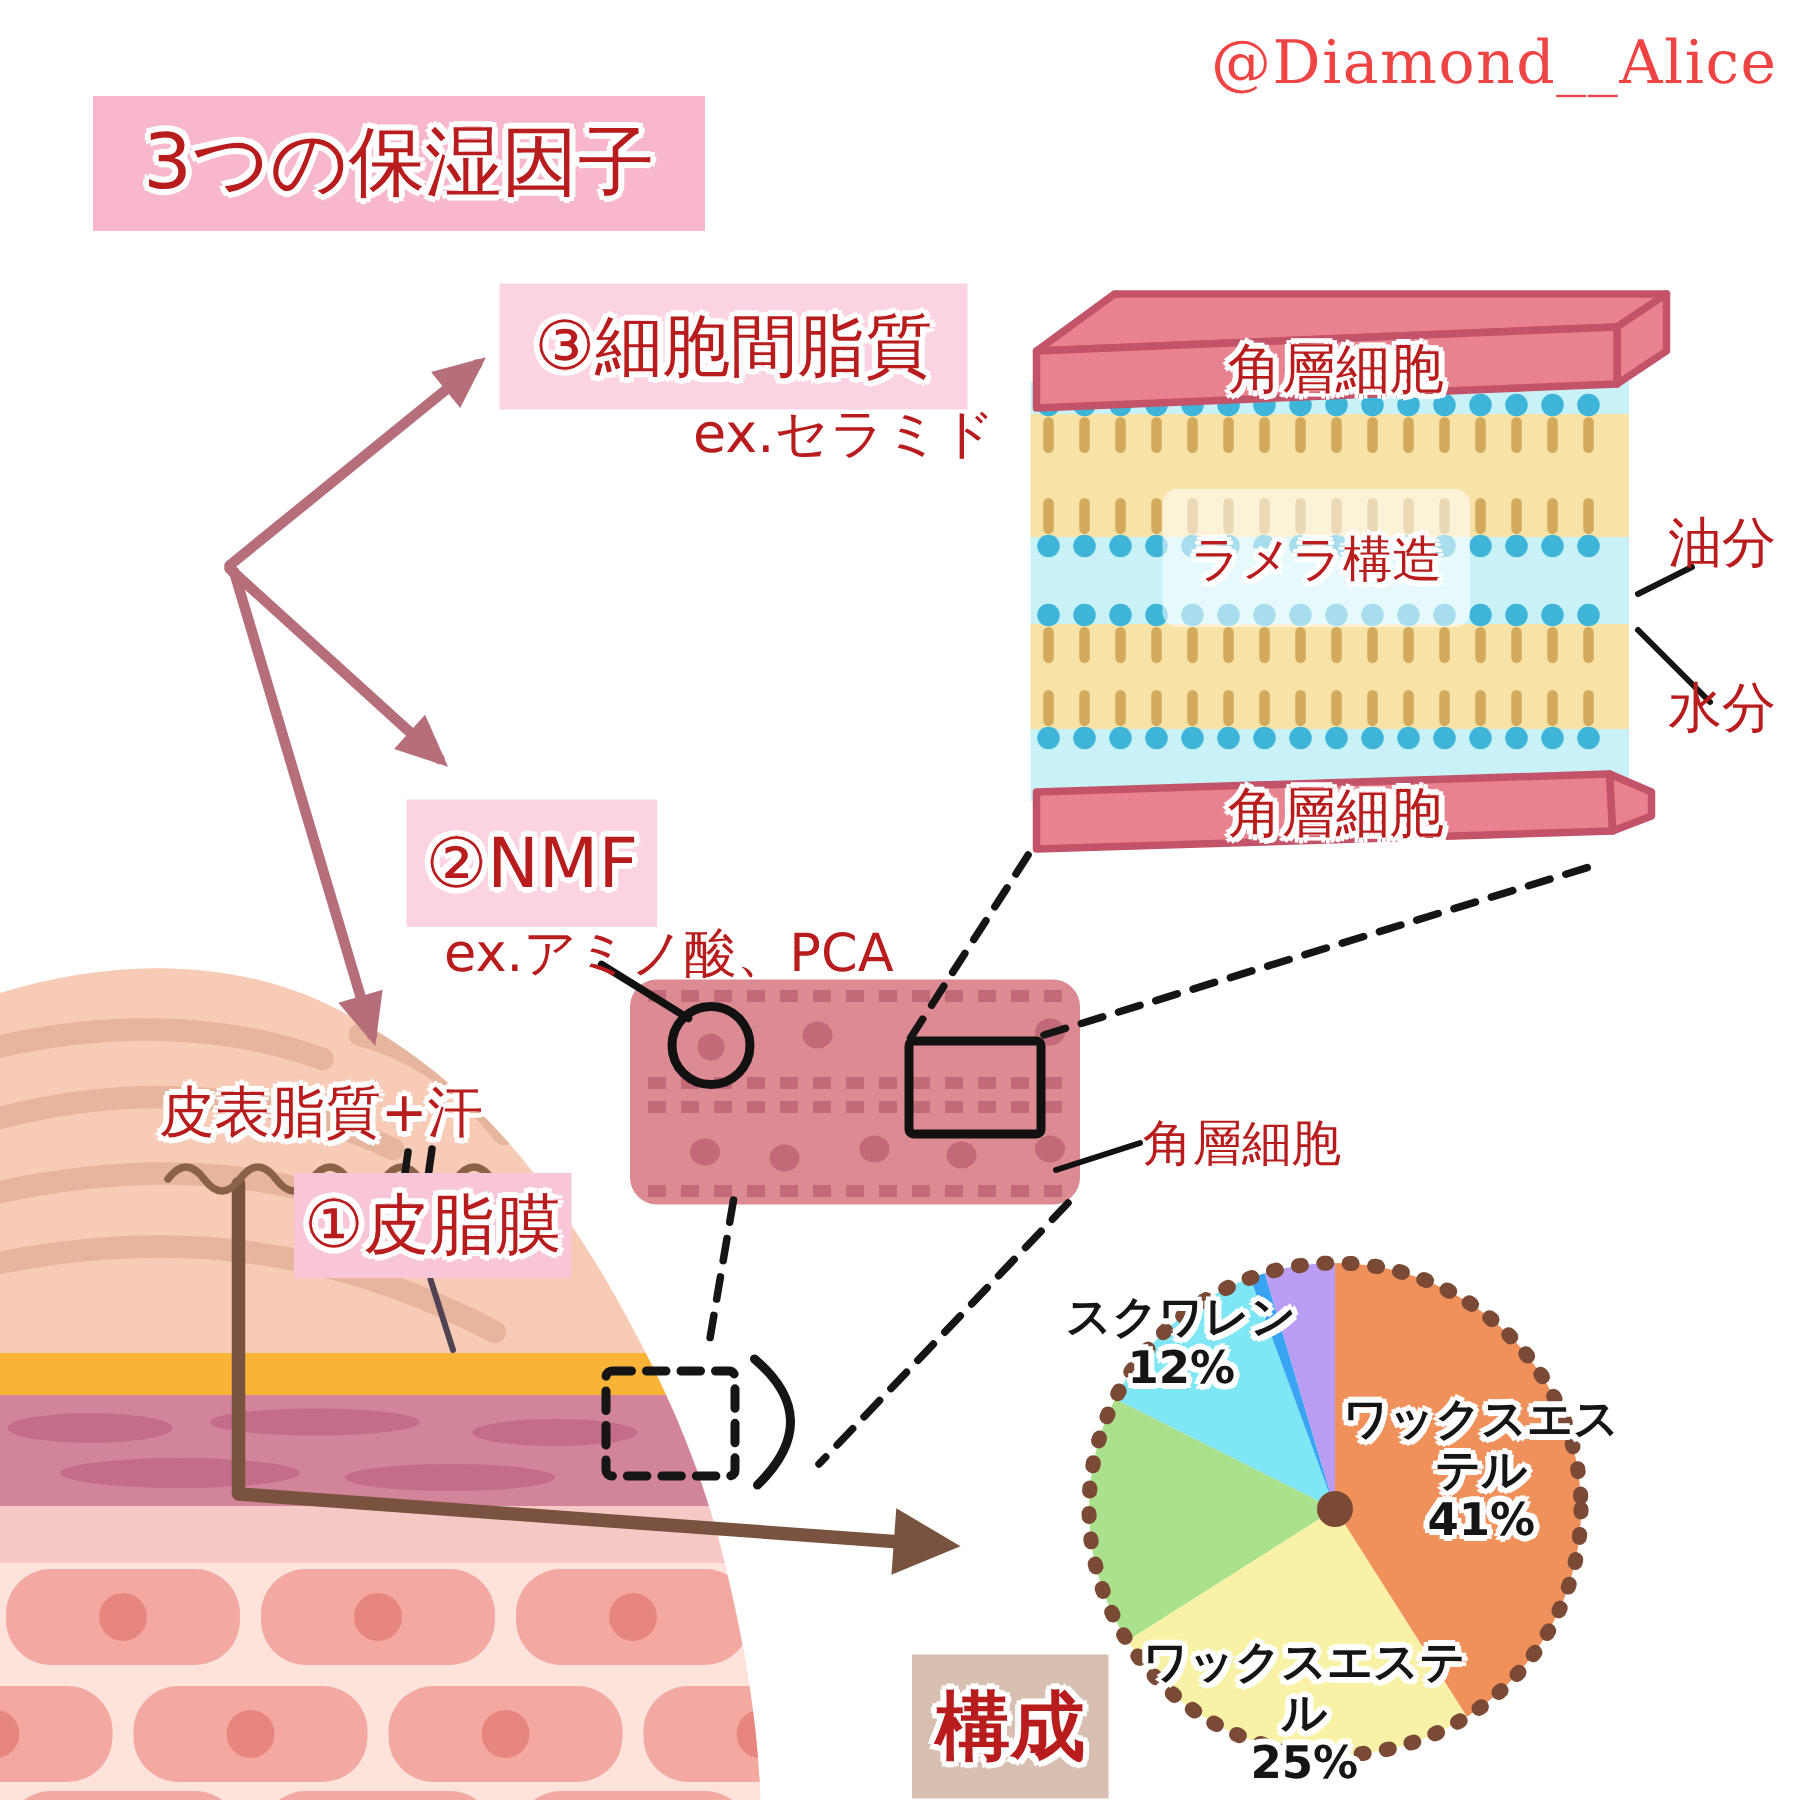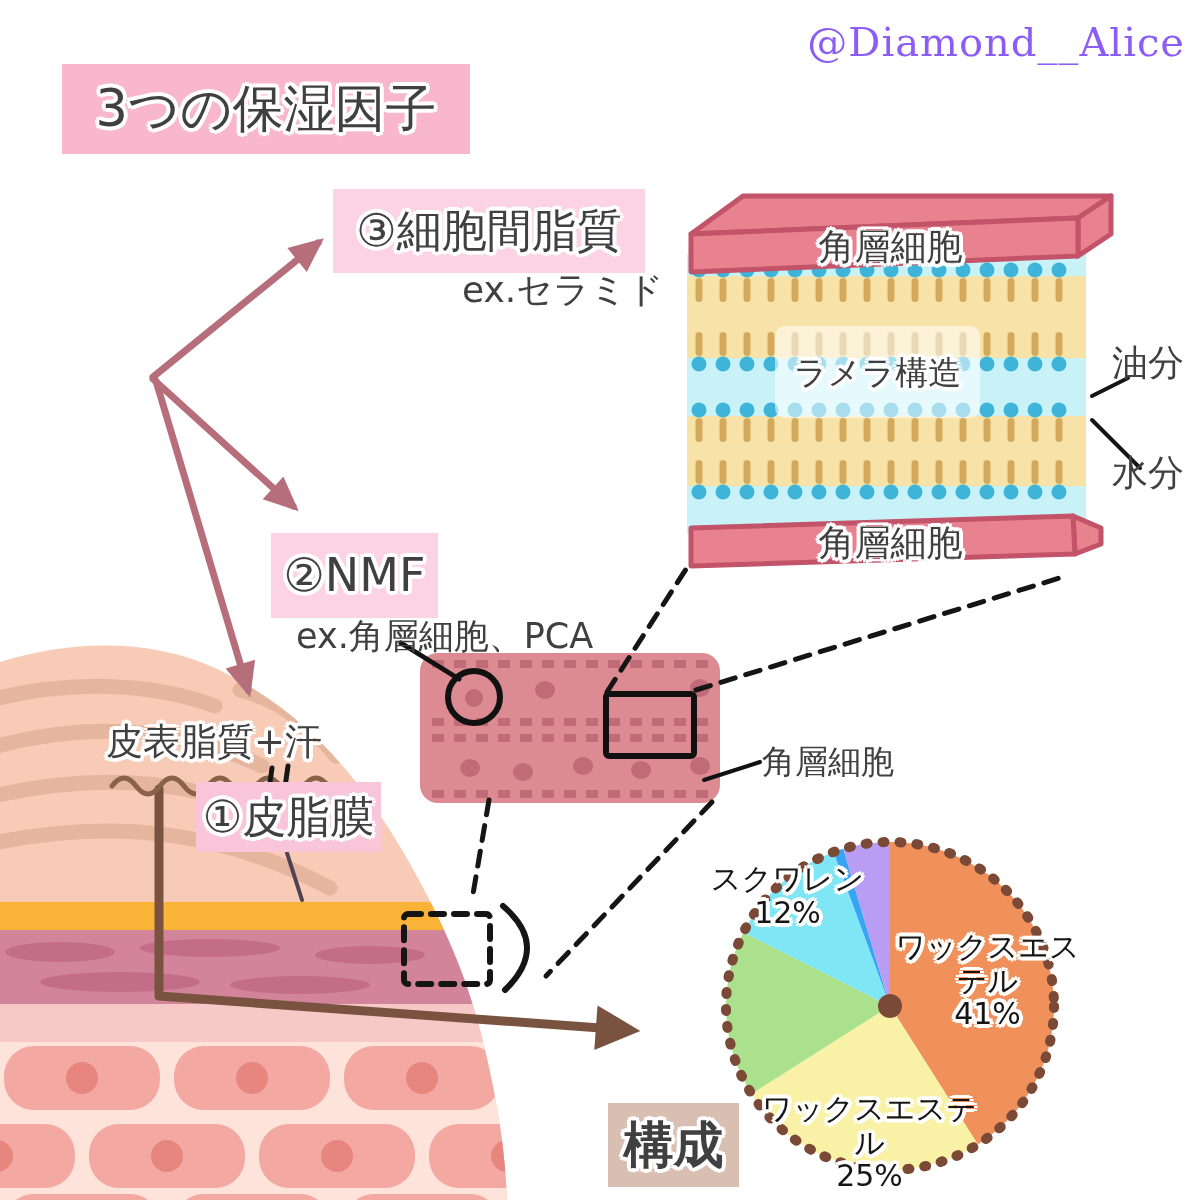--- a/index.html
+++ b/index.html
@@ -1,31 +1,31 @@
 <!DOCTYPE html>
 <html><head>
 <meta charset="utf-8">
 <style>
   html,body{margin:0;padding:0;background:#fff;}
   .canvas{position:relative;width:1200px;height:1200px;background:#fff;overflow:hidden;
           font-family:"DejaVu Sans","Liberation Sans",sans-serif;}
   .art{position:absolute;left:0;top:0;width:1200px;height:1200px;}
   #pie-svg{position:absolute;left:700px;top:816px;width:380px;height:380px;}
-  .lbl{position:absolute;color:#404040;white-space:nowrap;line-height:1.1;}
+  .lbl{position:absolute;color:#b91c1c;white-space:nowrap;line-height:1.1;}
   .boxed{display:flex;align-items:center;justify-content:center;white-space:nowrap;}
   .ow{text-shadow:-3px -3px 0 #fff,3px -3px 0 #fff,-3px 3px 0 #fff,3px 3px 0 #fff,
       0 -4px 0 #fff,0 4px 0 #fff,-4px 0 0 #fff,4px 0 0 #fff,
       -3px 0 0 #fff,3px 0 0 #fff,0 -3px 0 #fff,0 3px 0 #fff;}
   .pink-box{background:#fbd3e3;text-align:right;}
   .title-box{background:#f8b7cd;}
   .f1-box{background:#f9c6d9;}
   .heading-box{background:#d9bfb1;}
-  .pie-label{position:absolute;text-align:center;font-weight:400;font-size:30px;
+  .pie-label{position:absolute;text-align:center;font-weight:700;font-size:30px;
              line-height:1.12;color:#151515;}
-  .watermark{font-family:"DejaVu Serif","Liberation Serif",serif;color:#8b5cf6;
+  .watermark{font-family:"DejaVu Serif","Liberation Serif",serif;color:#ef4444;
              letter-spacing:1px;}
 </style>
 </head>
 <body>
 
 <div class="canvas">
 
   <svg class="art" viewBox="0 0 1200 1200">
     <defs>
       <clipPath id="domeClip">
@@ -305,35 +305,35 @@
     </svg>
 
   <div class="lbl watermark" style="left:640px;top:20px;width:545px;text-align:right;font-size:40px;">@Diamond__Alice</div>
 
   <div class="lbl boxed title-box ow" style="left:62px;top:64px;width:408px;height:90px;font-size:51px;">3つの保湿因子</div>
 
   <div class="lbl boxed pink-box ow" style="left:333px;top:189px;width:312px;height:84px;font-size:45px;">③細胞間脂質</div>
   <div class="lbl boxed pink-box ow" style="left:271px;top:533px;width:167px;height:85px;font-size:46px;">②NMF</div>
 
   <div class="lbl" style="left:462px;top:270px;font-size:36px;">ex.セラミド</div>
-  <div class="lbl" style="left:296px;top:617px;font-size:35px;">ex.角層細胞、PCA</div>
+  <div class="lbl" style="left:296px;top:617px;font-size:35px;">ex.アミノ酸、PCA</div>
 
   <div class="lbl boxed f1-box ow" style="left:196px;top:782px;width:185px;height:70px;font-size:44px;">①皮脂膜</div>
   <div class="lbl ow" style="left:106px;top:722px;font-size:37px;">皮表脂質+汗</div>
 
   <div class="lbl ow" style="left:788px;top:227px;width:205px;text-align:center;font-size:36px;">角層細胞</div>
   <div class="lbl ow" style="left:770px;top:355px;width:215px;text-align:center;font-size:33px;">ラメラ構造</div>
   <div class="lbl ow" style="left:788px;top:523px;width:205px;text-align:center;font-size:36px;">角層細胞</div>
   <div class="lbl" style="left:1112px;top:343px;font-size:36px;">油分</div>
   <div class="lbl" style="left:1112px;top:453px;font-size:36px;">水分</div>
 
   <div class="lbl" style="left:762px;top:744px;font-size:33px;">角層細胞</div>
 
 
-  <div class="lbl boxed heading-box ow" style="left:608px;top:1103px;width:131px;height:84px;font-size:50px;font-weight:800;text-align:right;">構成</div>
+  <div class="lbl boxed heading-box ow" style="left:608px;top:1103px;width:131px;height:96px;font-size:50px;font-weight:800;text-align:right;">構成</div>
 
   <div class="pie-label ow" style="left:700px;top:862px;width:175px;">
     <span>スクワレン</span><br>
     <span>12%</span>
   </div>
   <div class="pie-label ow" style="left:885px;top:930px;width:205px;">
     <span>ワックスエステル</span><br>
     <span>41%</span>
   </div>
   <div class="pie-label ow" style="left:752px;top:1092px;width:235px;">

